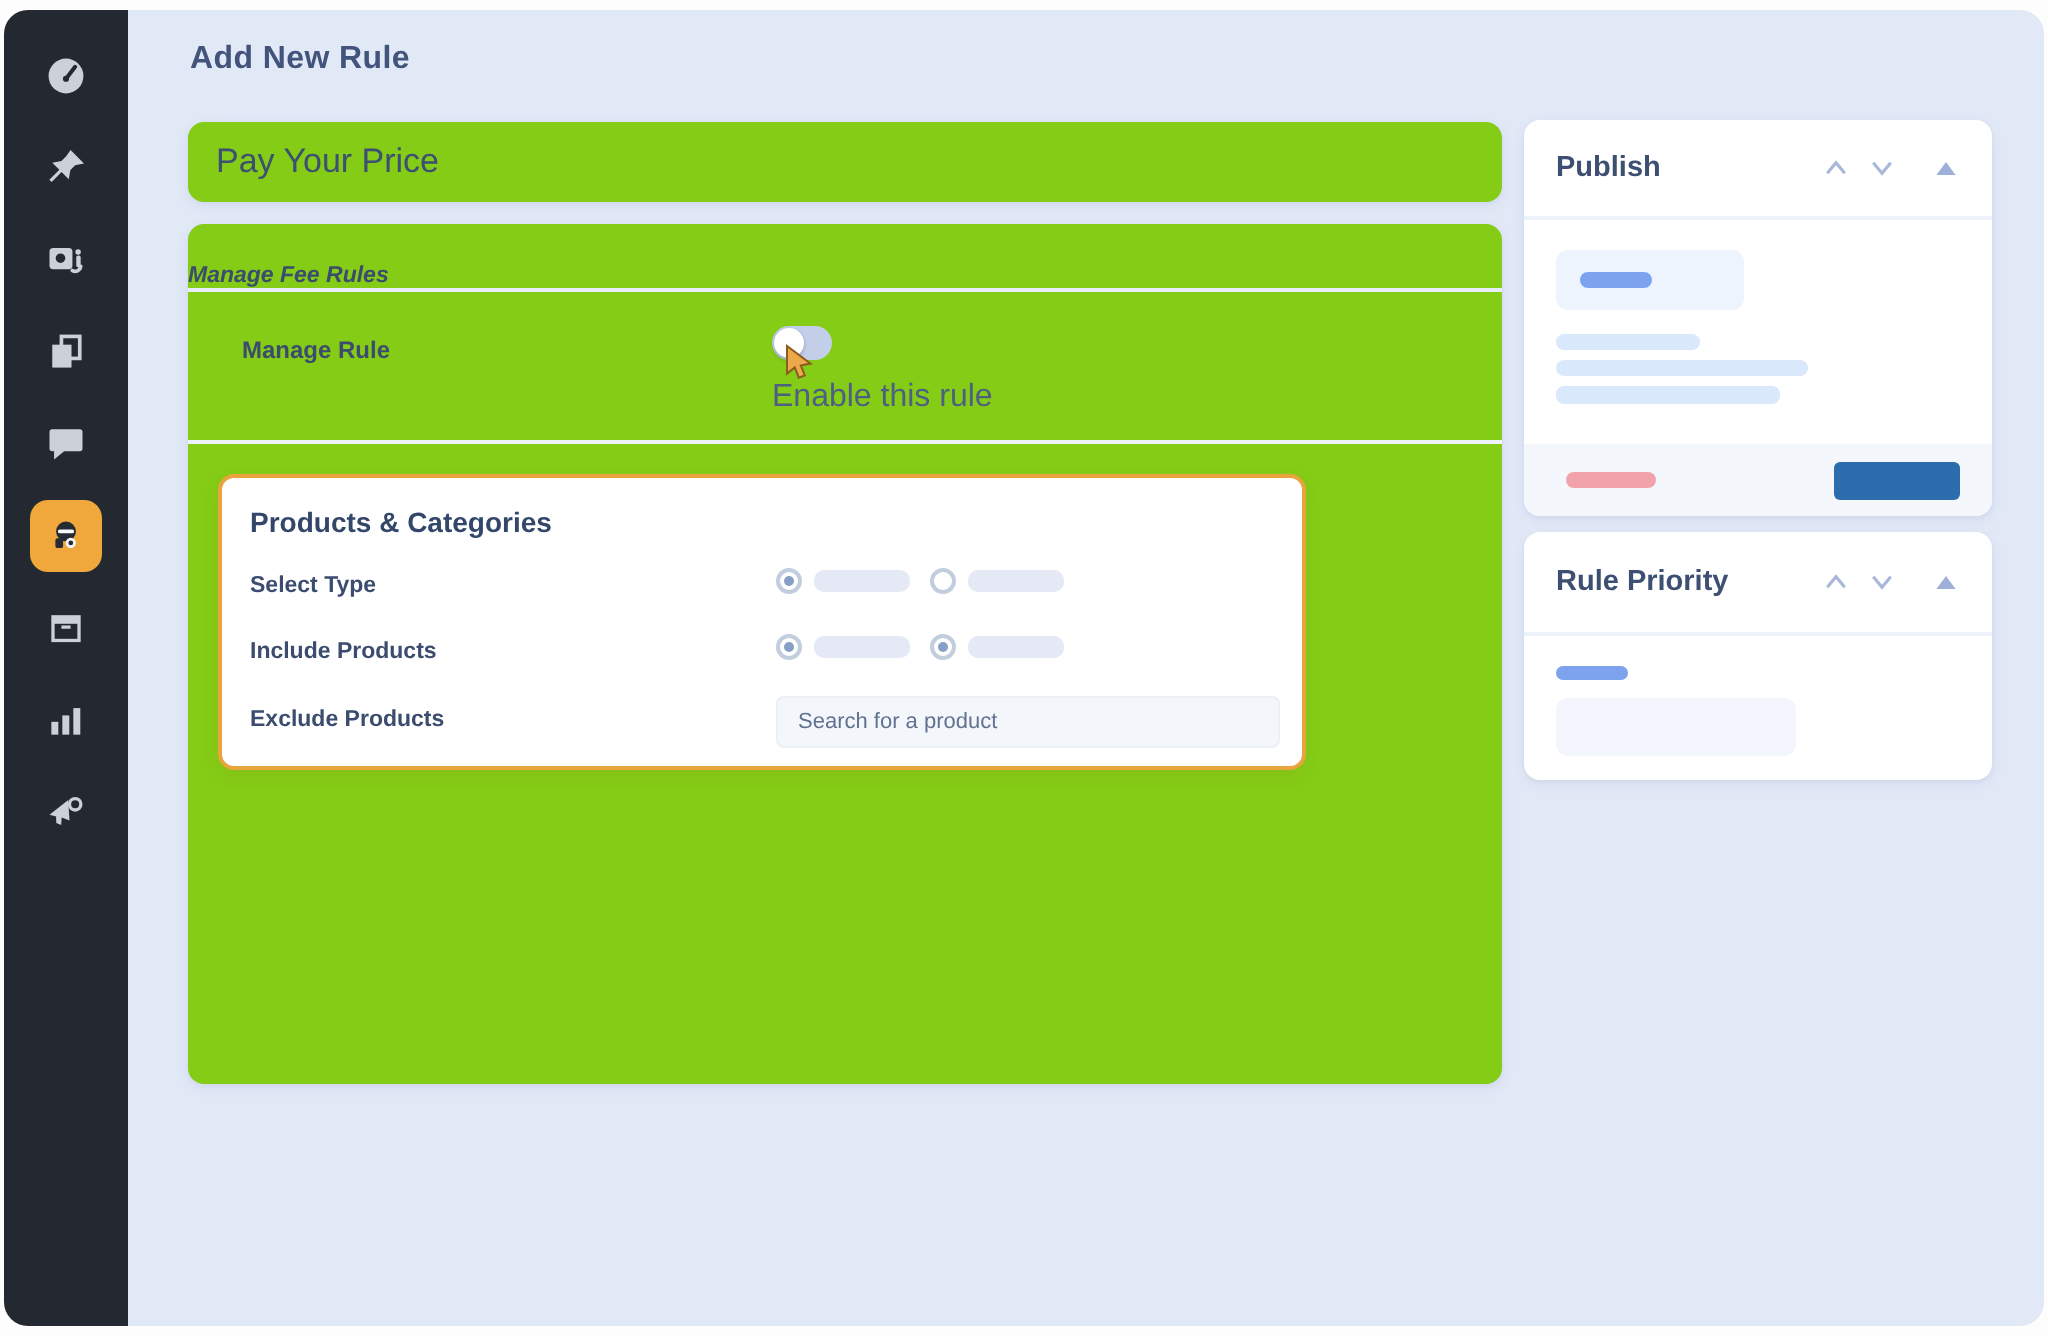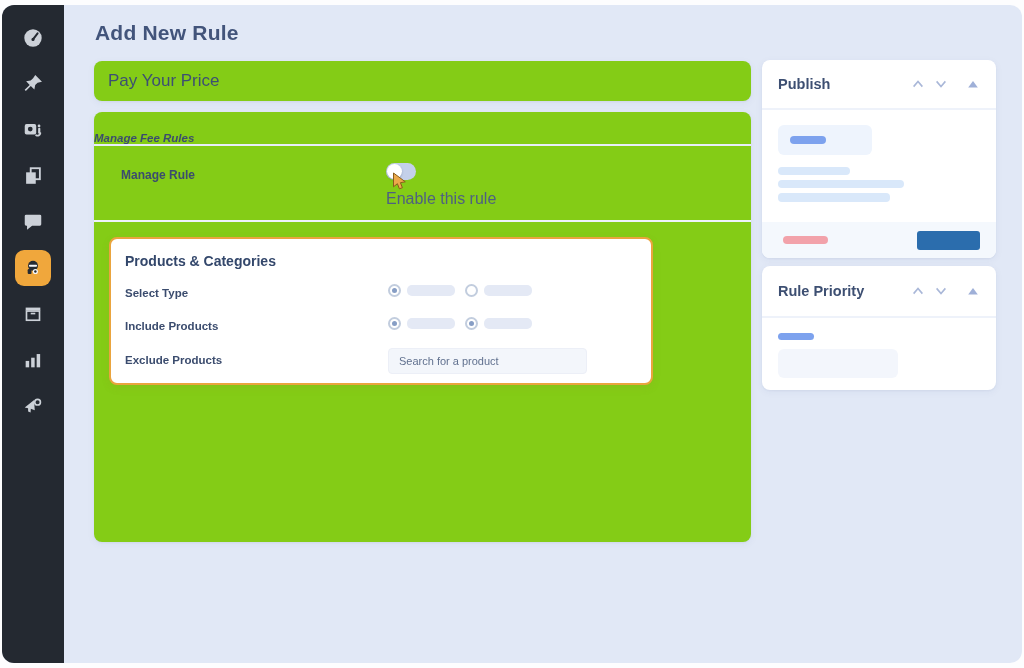--- a/index.html
+++ b/index.html
@@ -11,21 +11,21 @@
   
   .sidebar { position:absolute; left:0; top:0; width:62px; height:658px;
     background:var(--sidebar-bg,#242931); padding-top:10px; }
   .nav-item { width:62px; height:46px; display:flex; align-items:center; justify-content:center;
     color:var(--sidebar-icon,#ccd1d8); cursor:pointer; }
   .nav-item svg { width:22px; height:22px; display:block; }
   .nav-item .active-pad { width:36px; height:36px; border-radius:9px;
     background:var(--active-bg,#f0a73c); display:flex; align-items:center; justify-content:center; }
 
   
-  .page-title { position:absolute; left:93px; top:16px; font-size:21px; font-weight:600;
+  .page-title { position:absolute; left:93px; top:16px; font-size:16px; font-weight:600;
     color:var(--heading,#42547b); letter-spacing:.2px; }
   .card { position:absolute; background:#84cc16; border-radius:8px;
     box-shadow:0 1px 2px rgba(40,60,110,.05), 0 2px 8px rgba(40,60,110,.05); }
   .card-title-input { left:92px; top:56px; width:657px; height:40px; display:flex; align-items:center; }
   .card-title-input span { padding-left:14px; font-size:17px; font-weight:500; color:#3d4f73; }
 
   .card-form { left:92px; top:107px; width:657px; height:430px; }
   .form-header { height:34px; display:flex; align-items:flex-end; padding-left:0;
     border-bottom:2px solid var(--divider,#e7edf9);font-style:italic; }
   .form-header span { font-size:11.5px; font-weight:700; color:var(--label,#3b4c6e); }
@@ -47,21 +47,21 @@
   .f-row1 { top:48px; } .f-row2 { top:81px; } .f-row3 { top:115px; }
   .radio-group { position:absolute; left:277px; display:flex; align-items:center; }
   .rg1 { top:45px; } .rg2 { top:78px; }
   .radio { width:13px; height:13px; border-radius:50%; border:2px solid var(--radio-ring,#c2cdde);
     background:#fff; position:relative; cursor:pointer; flex:none; }
   .radio.checked::after { content:""; position:absolute; left:2px; top:2px; width:5px; height:5px;
     border-radius:50%; background:var(--radio-dot,#879ec5); }
   .skel-bar { width:48px; height:11px; border-radius:5px; background:var(--skeleton-lav,#e4e9f5);
     margin-left:6px; flex:none; }
   .radio + .skel-bar + .radio { margin-left:10px; }
-  .search-input { position:absolute; left:277px; top:109px; width:199px; height:26px;
+  .search-input { position:absolute; left:277px; top:109px; width:252px; height:26px;
     background:var(--input-bg,#f3f6fb); border:1px solid #eceff7; border-radius:4px;
     font-size:11px; color:#61718f; padding:0 10px; font-family:"Liberation Sans", sans-serif; }
   .search-input::placeholder { color:#61718f; opacity:1; }
 
   
   .panel { position:absolute; left:760px; width:234px; background:#fff; border-radius:8px;
     box-shadow:0 1px 2px rgba(40,60,110,.05), 0 2px 8px rgba(40,60,110,.05); }
   .panel-publish { top:55px; height:198px; }
   .panel-priority { top:261px; height:124px; }
   .panel-head { display:flex; align-items:center; padding:0 16px;

